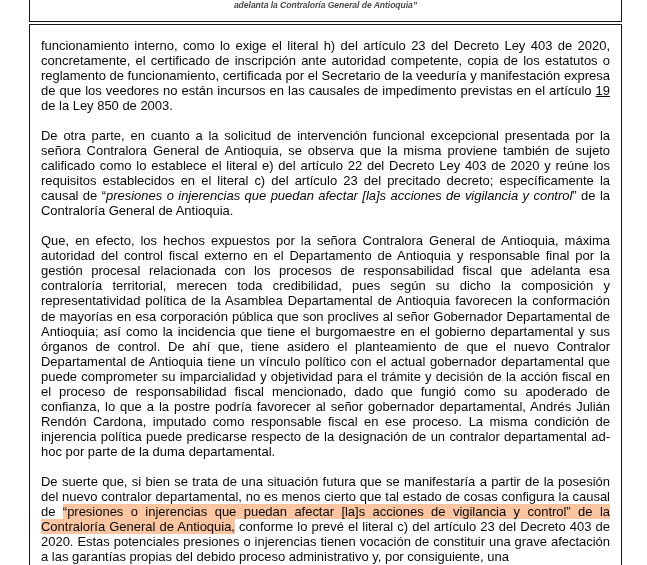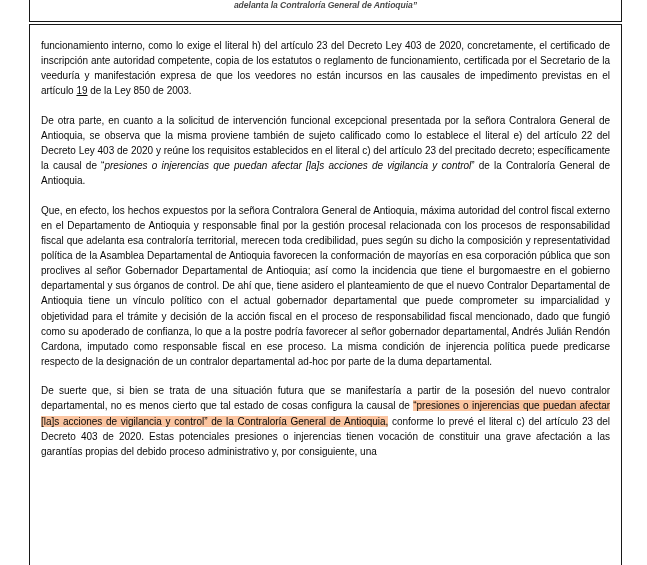--- a/index.html
+++ b/index.html
@@ -59,21 +59,21 @@
     box-sizing: border-box;
     background: #ffffff;
     overflow: hidden;
   }
   .body-inner {
     padding: 13px 11px 0 11px;
   }
 
   p.para {
     margin: 0 0 14.5px 0;
-    font-size: 10px;
+    font-size: 13px;
     line-height: 15.1px;
     text-align: justify;
     text-justify: inter-word;
     color: #0a0a0a;
     letter-spacing: -0.02px;
   }
   p.para:last-child {
     margin-bottom: 16px;
   }
 

